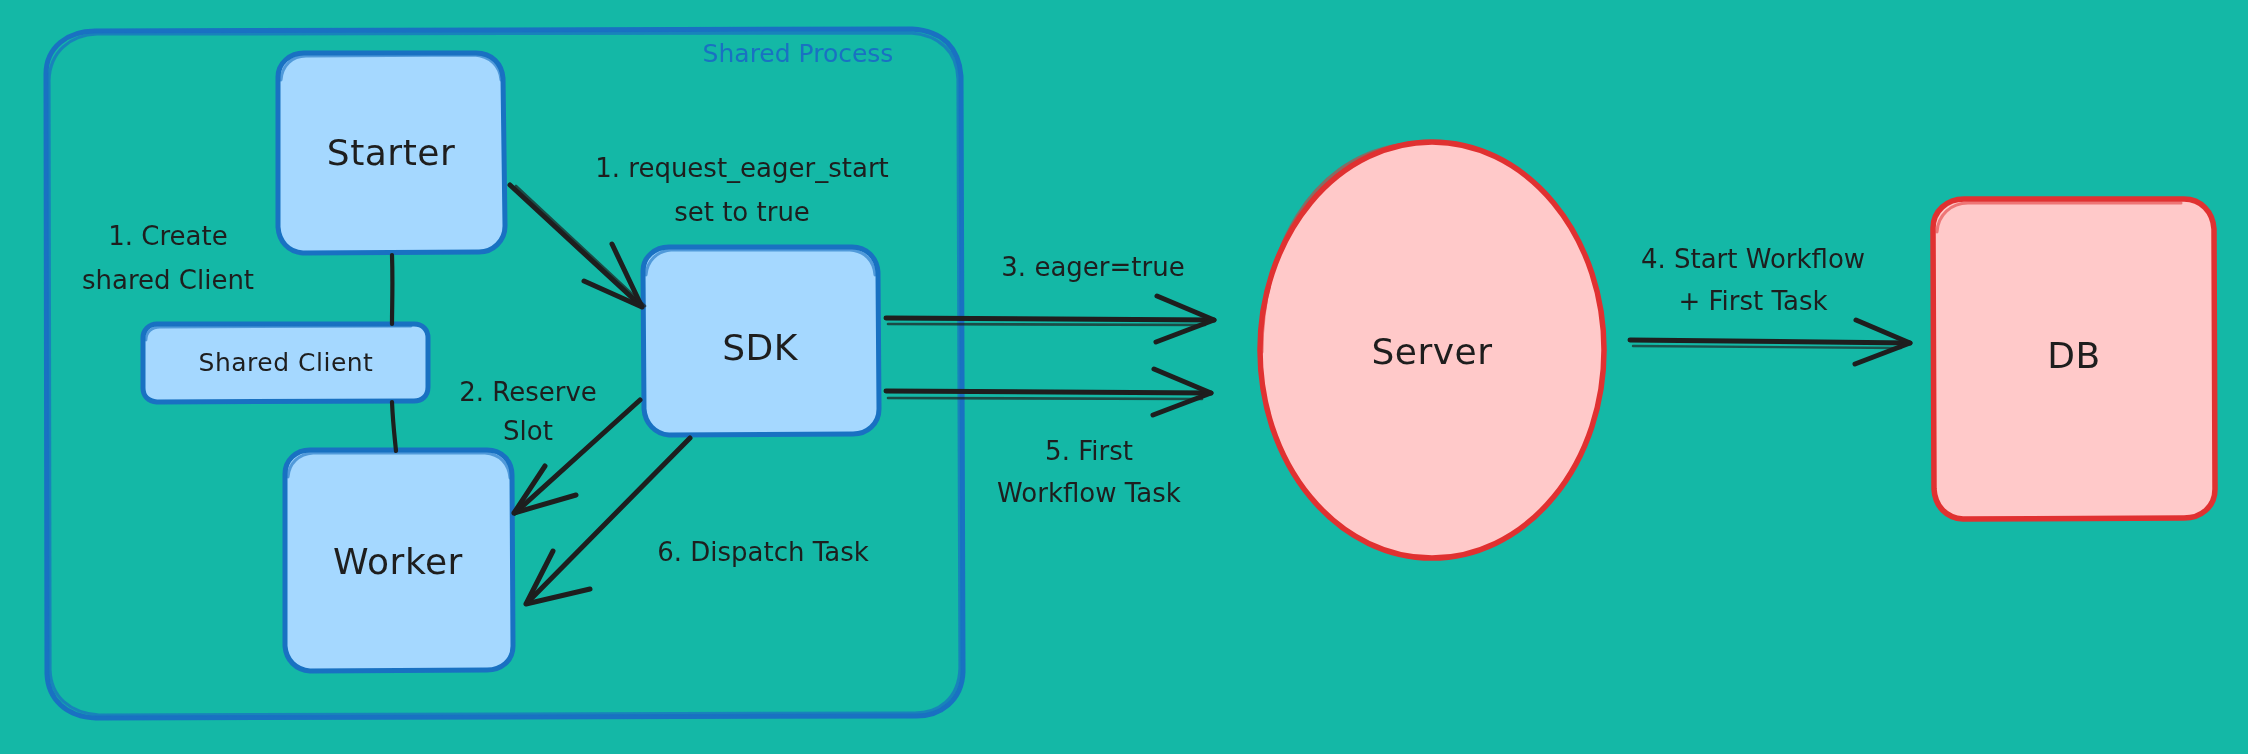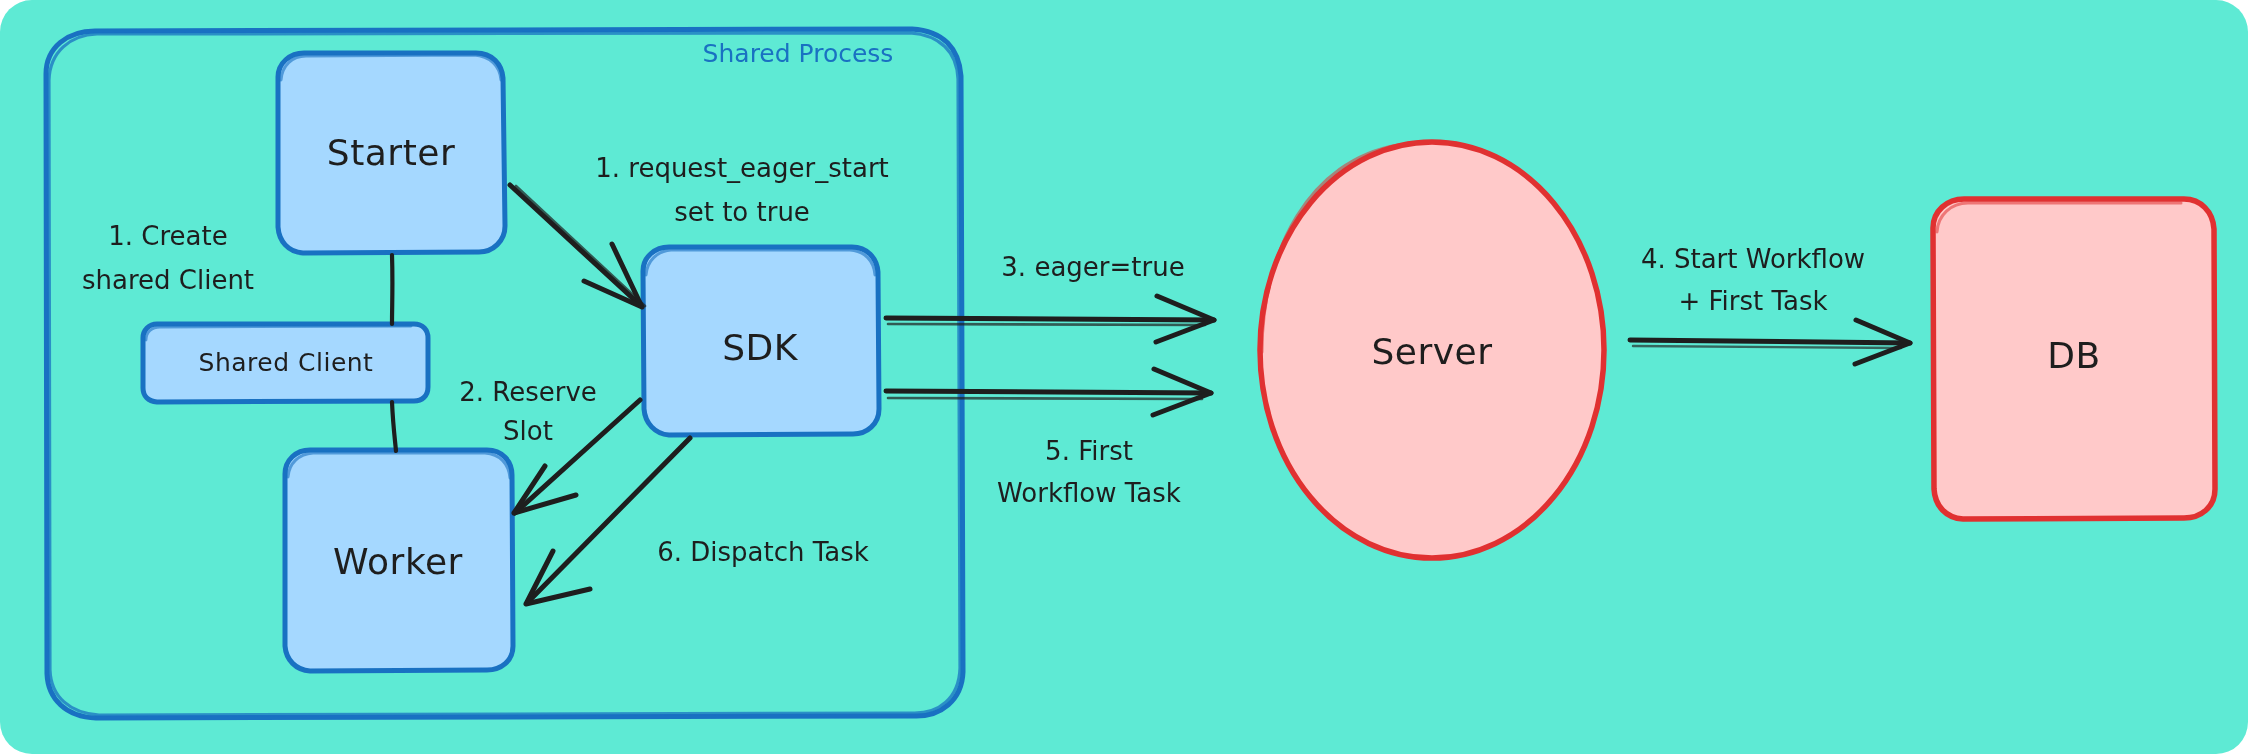--- a/index.html
+++ b/index.html
@@ -10,22 +10,21 @@
   body {
     width: 2248px;
     height: 754px;
     font-family: "DejaVu Sans", sans-serif;
     overflow: hidden;
   }
   #diagram-root {
     position: relative;
     width: 2248px;
     height: 754px;
-    background: #5eead4;
-    border-radius: 32px;
+    background: #14b8a6;
   }
   svg.canvas {
     position: absolute;
     top: 0; left: 0;
     width: 2248px;
     height: 754px;
   }
   .node-label {
     font-family: "DejaVu Sans", sans-serif;
     fill: #1e1e1e;

